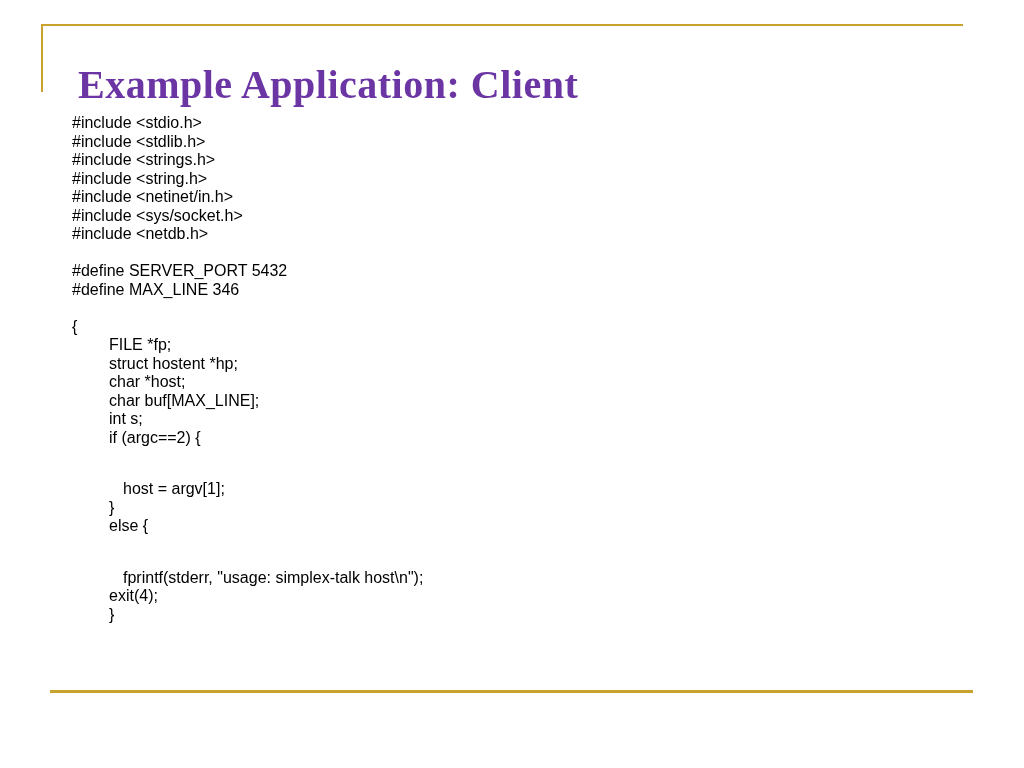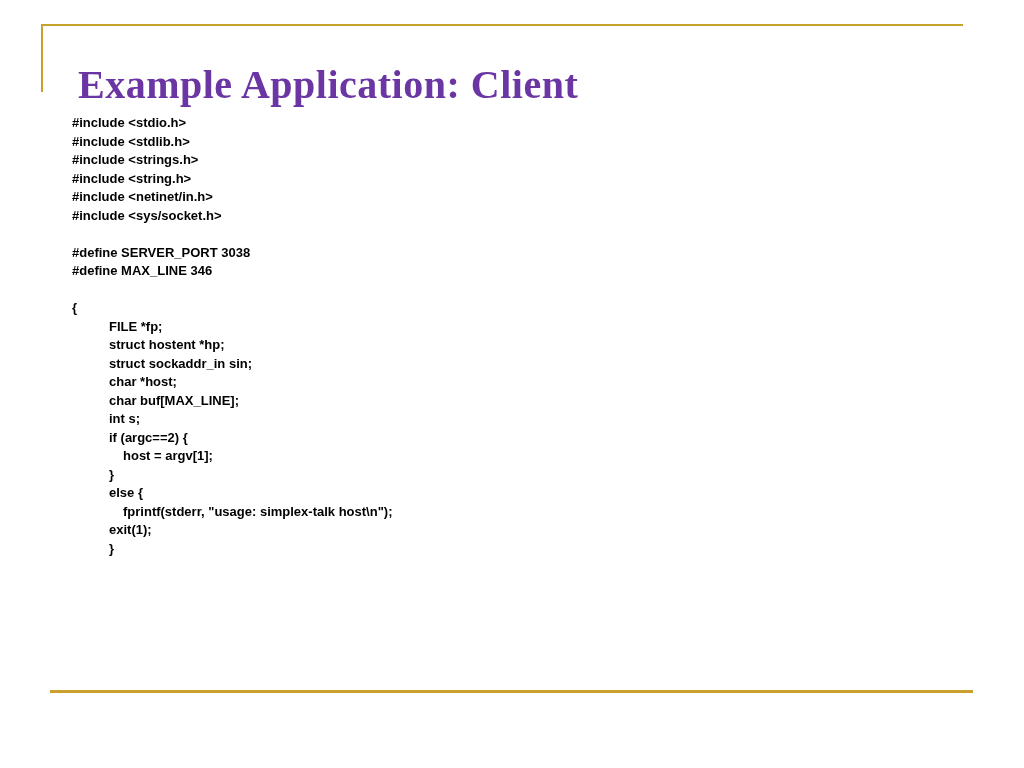--- a/index.html
+++ b/index.html
@@ -44,60 +44,59 @@
     font-weight: bold;
     font-size: 40px;
     letter-spacing: 0.5px;
     white-space: nowrap;
   }
   .code-block {
     position: absolute;
     left: 72px;
     top: 114px;
     font-family: "Liberation Sans", sans-serif;
-    font-size: 13px;
+    font-size: 16px;
     line-height: 18.5px;
     color: #000000;
-    font-weight: bold;
   }
   .code-line {
     white-space: pre;
     min-height: 18.5px;
   }
   .indent-0 { padding-left: 0; }
   .indent-1 { padding-left: 37px; }
-  .indent-2 { padding-left: 51px; }
+  .indent-2 { padding-left: 51px; margin-top: 33px; }
 </style>
 </head>
 <body>
 
 <div class="slide">
   <div class="rule top-rule" style="background-color: rgb(200, 162, 44);"></div>
   <div class="rule left-rule" style="background-color: rgb(200, 162, 44);"></div>
   <h1 class="slide-title" style="color: rgb(107, 53, 164);">Example Application: Client</h1>
   <div class="code-block" style="color: rgb(0, 0, 0);">
       <div class="code-line indent-0">#include &lt;stdio.h&gt;</div>
       <div class="code-line indent-0">#include &lt;stdlib.h&gt;</div>
       <div class="code-line indent-0">#include &lt;strings.h&gt;</div>
       <div class="code-line indent-0">#include &lt;string.h&gt;</div>
       <div class="code-line indent-0">#include &lt;netinet/in.h&gt;</div>
       <div class="code-line indent-0">#include &lt;sys/socket.h&gt;</div>
+      <div class="code-line indent-0">#include &lt;netdb.h&gt;</div>
       <div class="code-line indent-0">&nbsp;</div>
-      <div class="code-line indent-0">#define SERVER_PORT 3038</div>
+      <div class="code-line indent-0">#define SERVER_PORT 5432</div>
       <div class="code-line indent-0">#define MAX_LINE 346</div>
       <div class="code-line indent-0">&nbsp;</div>
       <div class="code-line indent-0">{</div>
       <div class="code-line indent-1">FILE *fp;</div>
       <div class="code-line indent-1">struct hostent *hp;</div>
-      <div class="code-line indent-1">struct sockaddr_in sin;</div>
       <div class="code-line indent-1">char *host;</div>
       <div class="code-line indent-1">char buf[MAX_LINE];</div>
       <div class="code-line indent-1">int s;</div>
       <div class="code-line indent-1">if (argc==2) {</div>
       <div class="code-line indent-2">host = argv[1];</div>
       <div class="code-line indent-1">}</div>
       <div class="code-line indent-1">else {</div>
       <div class="code-line indent-2">fprintf(stderr, "usage: simplex-talk host\n");</div>
-      <div class="code-line indent-1">exit(1);</div>
+      <div class="code-line indent-1">exit(4);</div>
       <div class="code-line indent-1">}</div>
     </div>
   <div class="rule bottom-rule" style="background-color: rgb(200, 162, 44);"></div>
 </div>
 
 </body></html>

